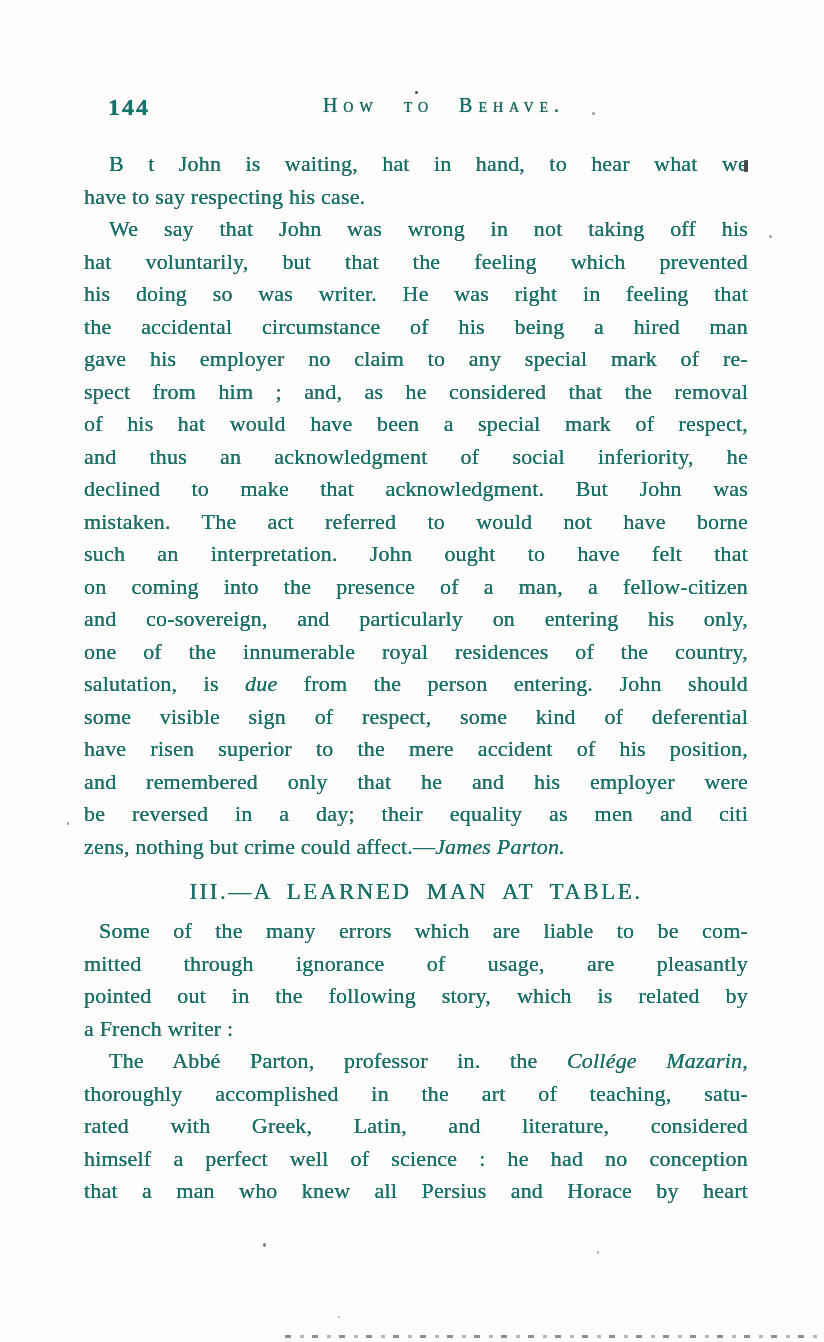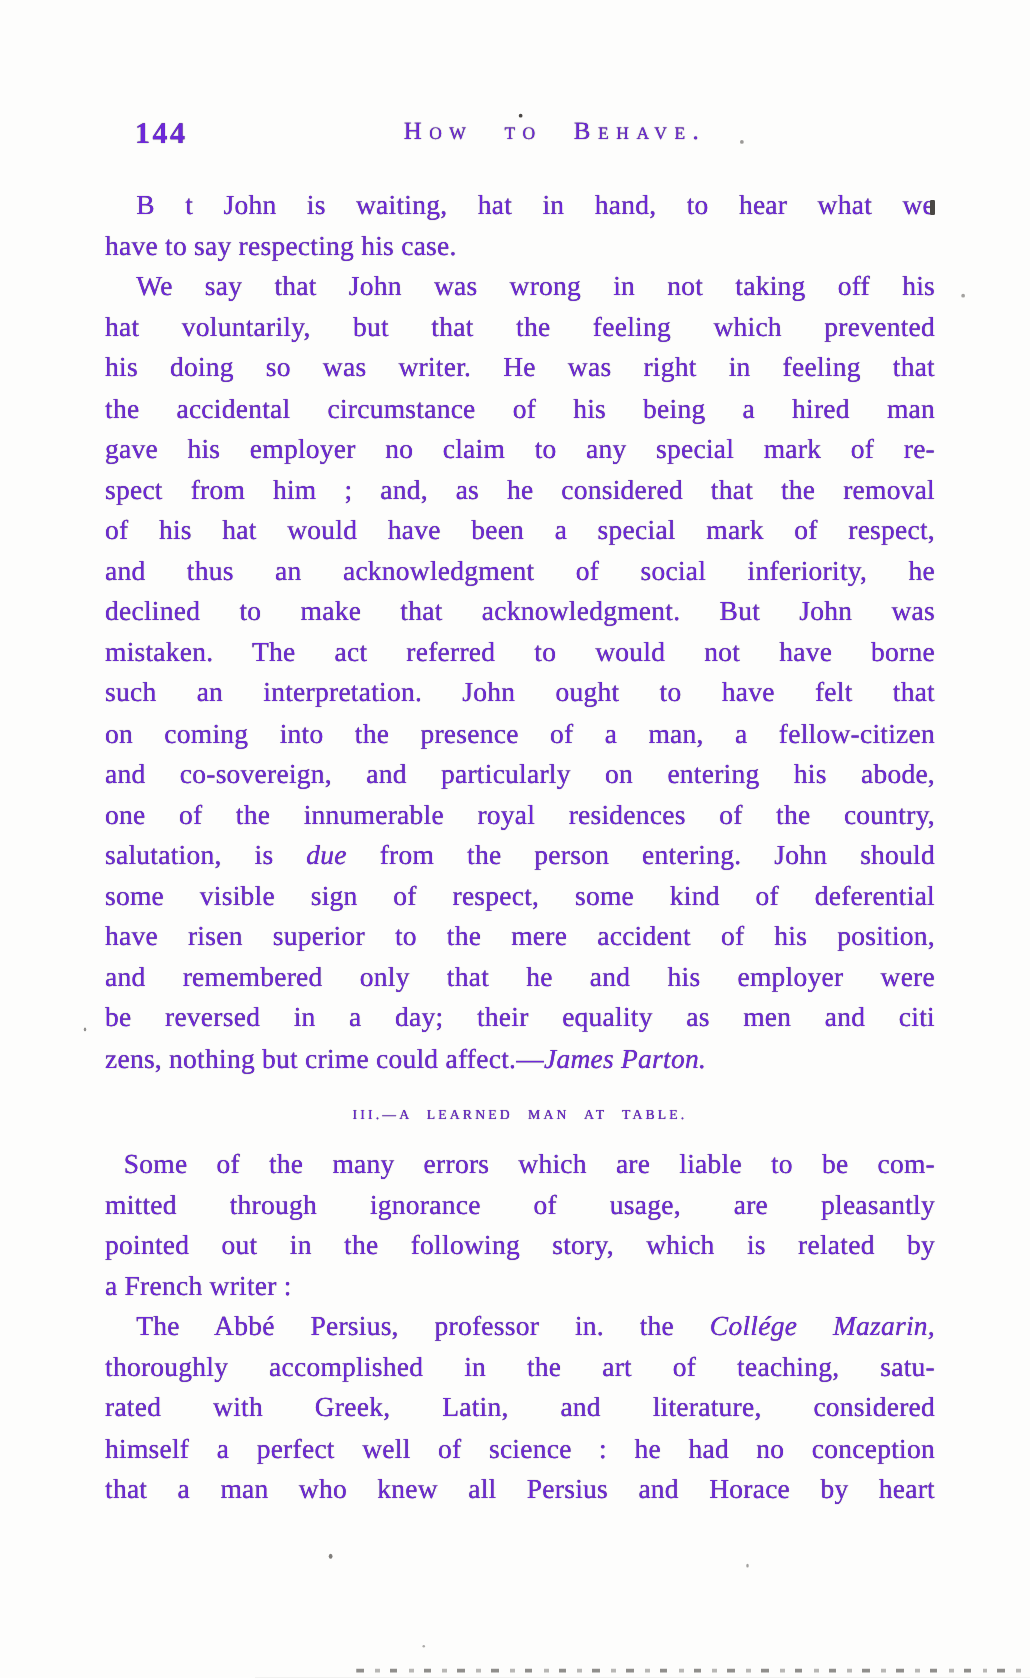--- a/index.html
+++ b/index.html
@@ -4,21 +4,21 @@
 <style>
   html, body { margin: 0; padding: 0; background: #e8e8e8; }
   .page {
     position: relative;
     width: 824px;
     height: 1342px;
     margin: 0 auto;
     background: #fdfdfc;
     overflow: hidden;
     font-family: "Liberation Serif", serif;
-    color: #6d28d9;
+    color: #0f766e;
   }
   
   .running-head {
     position: absolute;
     top: 94px;
     left: 84px;
     width: 664px;
     height: 34px;
   }
   .page-number {
@@ -57,21 +57,21 @@
   }
   .paragraph { margin: 0; }
   .line { text-align: left; }
   .line.just { text-align: justify; text-align-last: justify; }
   .line.first { text-indent: 25px; }
   .paragraph.indent-sm .line.first { text-indent: 15px; }
   .it { font-style: italic; }
   .section-heading {
     margin: 17px 0 11px 0;
     text-align: center;
-    font-size: 11px;
+    font-size: 23px;
     line-height: 24px;
     letter-spacing: 2.5px;
     word-spacing: 7px;
     text-shadow: 0 0 0.6px rgba(22,18,14,0.9);
     white-space: nowrap;
     font-family: Liberation Serif, serif;
   }
   
   .speck { position: absolute; background: #4a4744; border-radius: 50%; }
   .bottom-edge-artifact {
@@ -110,38 +110,38 @@
         <div class="line just"><span>his doing so was writer. He was right in feeling that</span></div>
         <div class="line just"><span>the accidental circumstance of his being a hired man</span></div>
         <div class="line just"><span>gave his employer no claim to any special mark of re-</span></div>
         <div class="line just"><span>spect from him ; and, as he considered that the removal</span></div>
         <div class="line just"><span>of his hat would have been a special mark of respect,</span></div>
         <div class="line just"><span>and thus an acknowledgment of social inferiority, he</span></div>
         <div class="line just"><span>declined to make that acknowledgment. But John was</span></div>
         <div class="line just"><span>mistaken. The act referred to would not have borne</span></div>
         <div class="line just"><span>such an interpretation. John ought to have felt that</span></div>
         <div class="line just"><span>on coming into the presence of a man, a fellow-citizen</span></div>
-        <div class="line just"><span>and co-sovereign, and particularly on entering his abode,</span></div>
+        <div class="line just"><span>and co-sovereign, and particularly on entering his only,</span></div>
         <div class="line just"><span>one of the innumerable royal residences of the country,</span></div>
         <div class="line just"><span>salutation, is </span><span class="it">due</span><span> from the person entering. John should</span></div>
         <div class="line just"><span>some visible sign of respect, some kind of deferential</span></div>
         <div class="line just"><span>have risen superior to the mere accident of his position,</span></div>
         <div class="line just"><span>and remembered only that he and his employer were</span></div>
         <div class="line just"><span>be reversed in a day; their equality as men and citi</span></div>
         <div class="line"><span>zens, nothing but crime could affect.—</span><span class="it">James Parton.</span></div>
       </div>
       <div class="section-heading">III.—A LEARNED MAN AT TABLE.</div>
       <div class="paragraph indent-sm">
         <div class="line just first"><span>Some of the many errors which are liable to be com-</span></div>
         <div class="line just"><span>mitted through ignorance of usage, are pleasantly</span></div>
         <div class="line just"><span>pointed out in the following story, which is related by</span></div>
         <div class="line"><span>a French writer :</span></div>
       </div>
       <div class="paragraph">
-        <div class="line just first"><span>The Abbé Persius, professor in. the </span><span class="it">Collége Mazarin,</span></div>
+        <div class="line just first"><span>The Abbé Parton, professor in. the </span><span class="it">Collége Mazarin,</span></div>
         <div class="line just"><span>thoroughly accomplished in the art of teaching, satu-</span></div>
         <div class="line just"><span>rated with Greek, Latin, and literature, considered</span></div>
         <div class="line just"><span>himself a perfect well of science : he had no conception</span></div>
         <div class="line just"><span>that a man who knew all Persius and Horace by heart</span></div>
       </div>
     </div>
 
   <div class="speck" style="left:415px; top:91px; width:3px; height:3px;"></div>
   <div class="speck" style="left:592px; top:112px; width:3px; height:3px; opacity:.55;"></div>
   <div class="speck" style="left:744px; top:160px; width:4px; height:12px; border-radius:1px;"></div>

